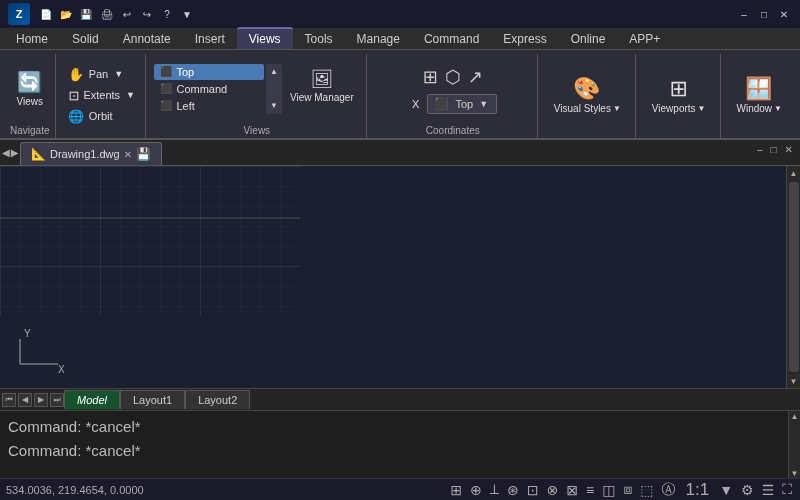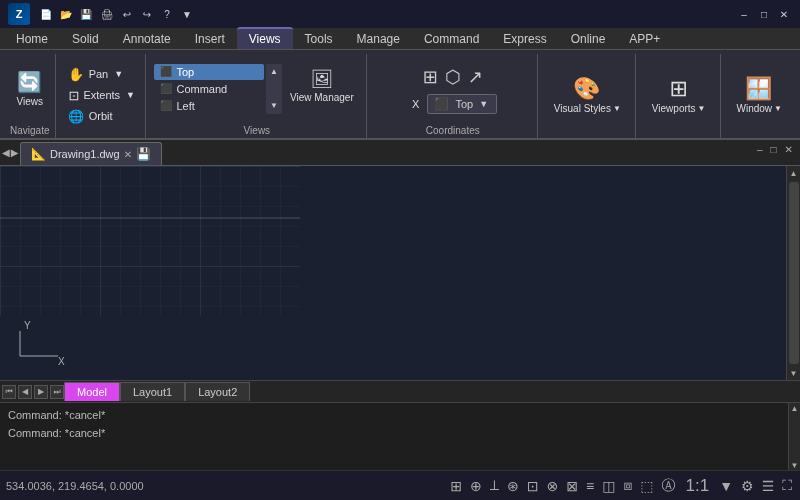--- a/index.html
+++ b/index.html
@@ -203,46 +203,46 @@
       border-top: 1px solid #444;
       padding-left: 50px;
     }
     .layout-nav { display: flex; align-items: center; gap: 2px; margin-left: -48px; }
     .layout-nav-btn { width: 14px; height: 14px; display: flex; align-items: center; justify-content: center; cursor: pointer; font-size: 8px; color: #aaa; background: #333; border: 1px solid #555; }
     .layout-tab {
       padding: 3px 12px; cursor: pointer; font-size: 11px;
       background: #333; border: 1px solid #555; border-bottom: none;
       color: #ccc;
     }
-    .layout-tab.active { background: #d946ef; color: #fff; }
+    .layout-tab.active { background: #14532d; color: #fff; font-style: italic; }
 
     
     #command-area {
       height: 68px;
       background: #1e1e1e;
       border-top: 1px solid #444;
       padding: 4px 8px;
       display: flex;
       flex-direction: column;
       justify-content: space-between;
     }
-    #command-history { font-size: 11px; color: #bbb; line-height: 1.6; }
+    #command-history { font-size: 15px; color: #bbb; line-height: 1.6; }
     #command-input-row {
       display: flex; align-items: center; gap: 4px;
       border-top: 1px solid #333; padding-top: 4px;
     }
     #command-prompt { font-size: 11px; color: #ccc; }
     #command-input {
       flex: 1; background: transparent; border: none; outline: none;
       font-size: 11px; color: #fff; font-family: inherit;
     }
 
     
     #statusbar {
-      height: 30px;
+      height: 22px;
       background: #1a1a2a;
       display: flex;
       align-items: center;
       justify-content: space-between;
       padding: 0 6px;
       border-top: 1px solid #333;
       font-size: 11px;
       color: #aaa;
     }
     #statusbar-left { display: flex; align-items: center; gap: 8px; }

